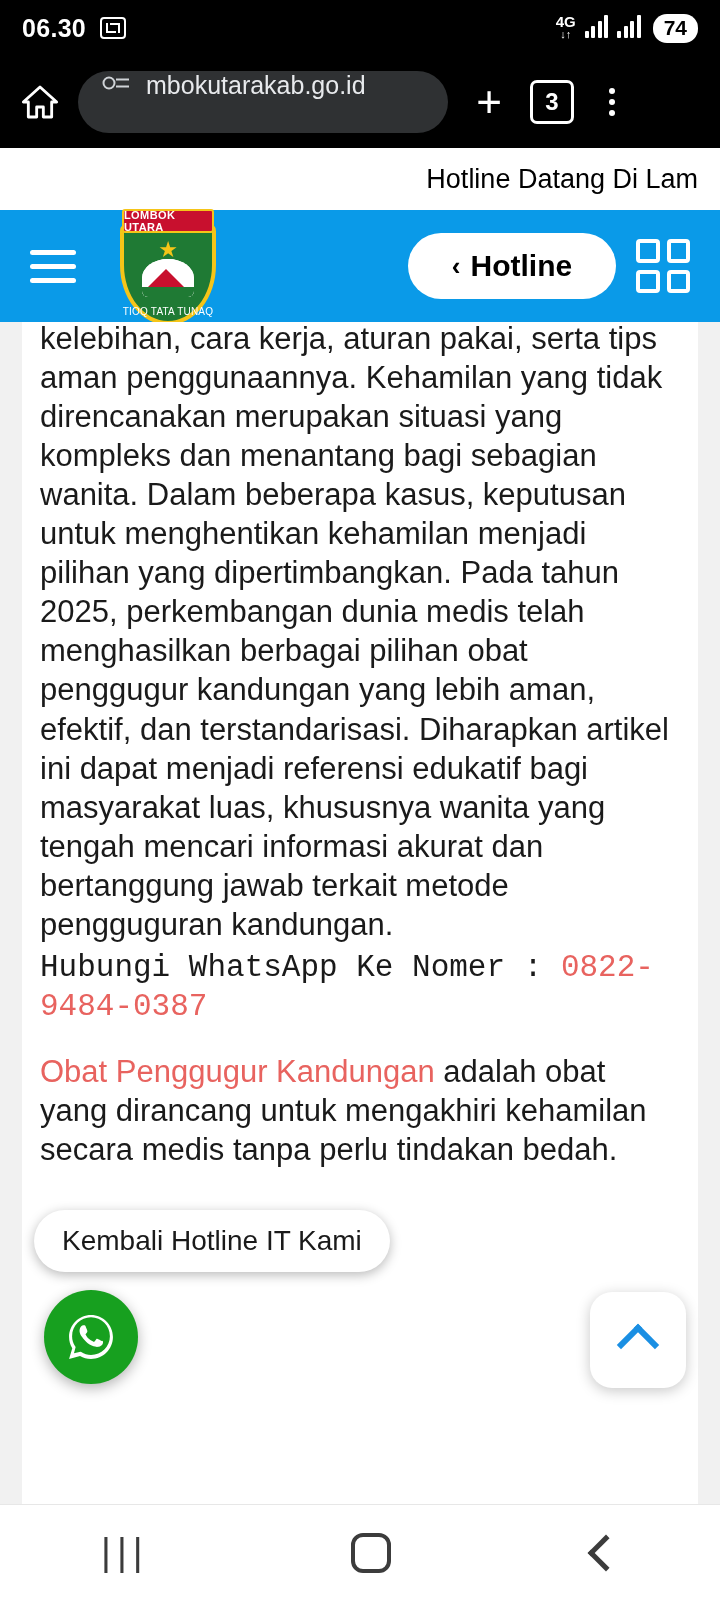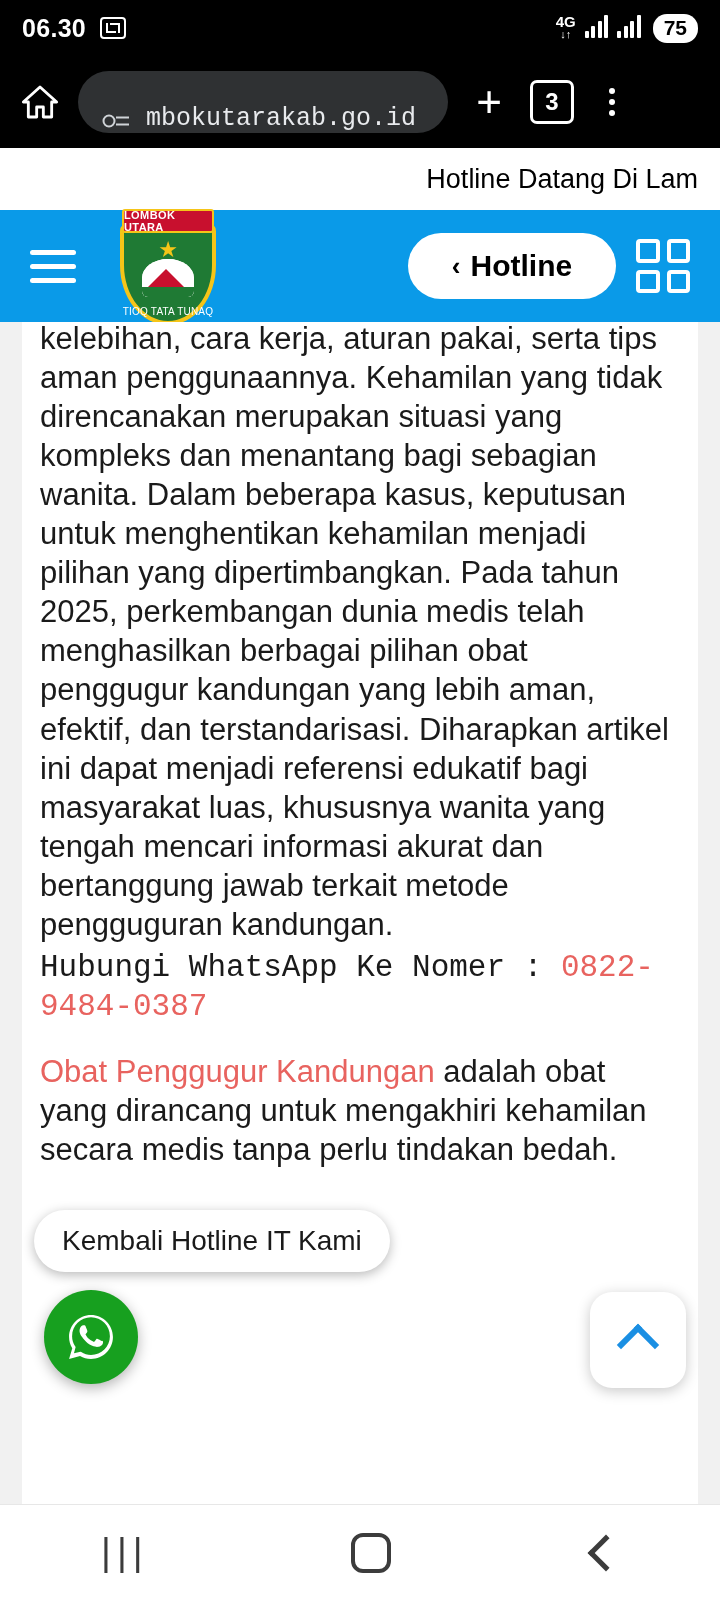--- a/index.html
+++ b/index.html
@@ -93,26 +93,25 @@
     padding: 0 20px;
     gap: 18px;
   }
   .home-icon { width: 40px; height: 40px; position: relative; flex: 0 0 auto; }
   .urlbar {
     flex: 1 1 auto;
     height: 62px;
     background: #2f3133;
     border-radius: 31px;
     display: flex;
-    align-items: flex-end;
+    align-items: flex-start;
     padding: 0 22px;
     gap: 14px;
     overflow: hidden;
     max-width: 370px;
-    font-family: Liberation Mono, monospace;
   }
   .urlbar .perm-icon { width: 32px; height: 24px; flex: 0 0 auto; }
   .urlbar .url-text {
     color: #e8eaed;
     font-size: 25px;
     white-space: nowrap;
     overflow: hidden;
     text-overflow: clip;
   }
   .plus-btn {
@@ -407,21 +406,21 @@
           <i></i>
           <i></i>
           <i></i>
         </span>
       <span class="bars">
           <i></i>
           <i></i>
           <i></i>
           <i></i>
         </span>
-      <span class="battery">75</span>
+      <span class="battery">74</span>
     </div>
   </div>
 
   <div class="browserbar">
     <span class="home-icon">
       <svg viewBox="0 0 24 24" width="40" height="40" aria-hidden="true">
         <path d="M12 3 L22 12 L19 12 L19 21 L14 21 L14 15 L10 15 L10 21 L5 21 L5 12 L2 12 Z" fill="none" stroke="#ffffff" stroke-width="1.7" stroke-linejoin="round"></path>
       </svg>
     </span>
 

